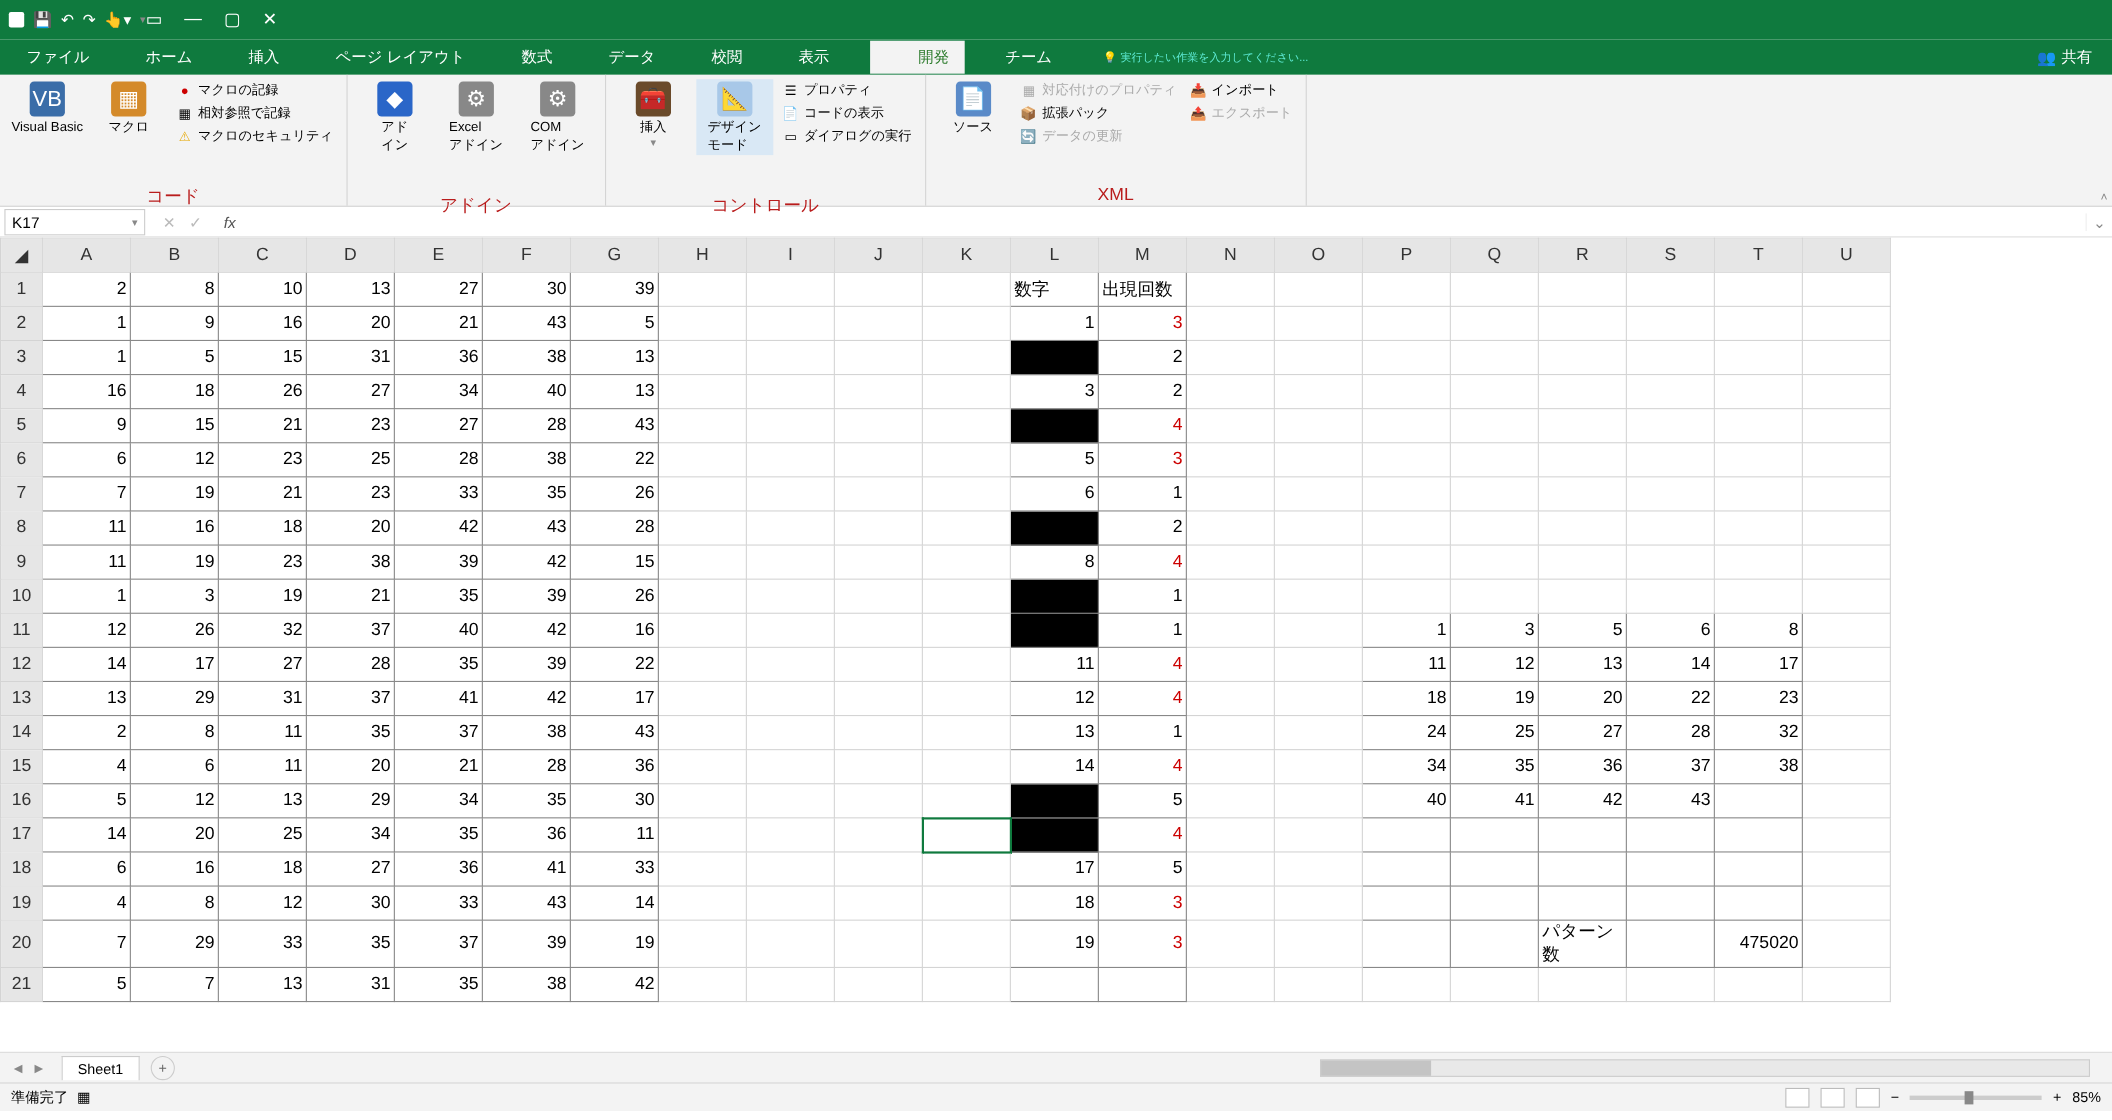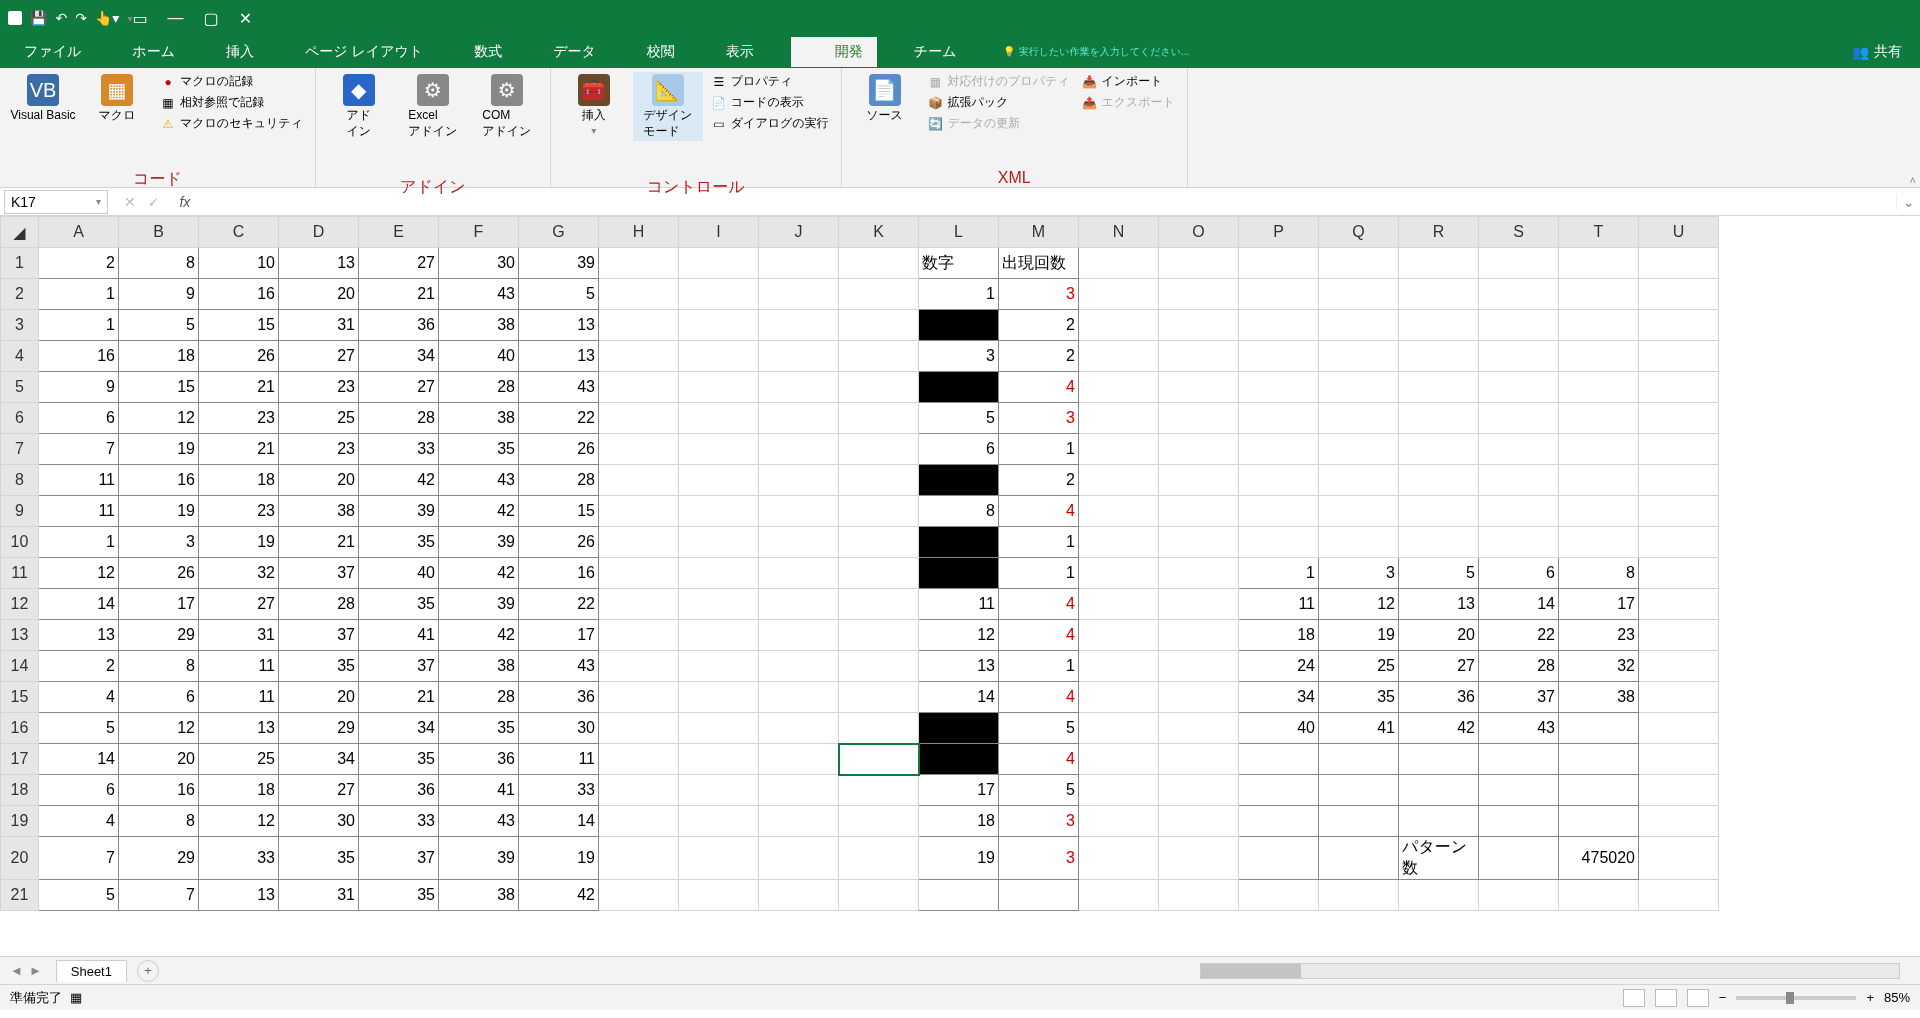--- a/index.html
+++ b/index.html
@@ -17,21 +17,21 @@
 .ribbon { background: #f3f3f3; height: 120px; display: flex; border-bottom: 1px solid #d4d4d4; }
 .rgroup { border-right: 1px solid #d4d4d4; padding: 4px 8px 2px 8px; display: flex; flex-direction: column; gap: 34px; }
 .rgroup .body { flex: 1; display: flex; gap: 4px; align-items: flex-start; }
 .rgroup .label { text-align: center; font-size: 16px; color: #b91c1c; padding-top: 2px; }
 .bigbtn { display: flex; flex-direction: column; align-items: center; width: 70px; padding: 2px; font-size: 12px; line-height: 1.3; cursor: pointer; }
 .bigbtn .icon { width: 32px; height: 32px; background: #d48a2a; border-radius: 4px; margin-bottom: 2px; display: flex; align-items: center; justify-content: center; font-size: 20px; color: #fff; }
 .smallbtns { display: flex; flex-direction: column; gap: 2px; font-size: 12px; }
 .smallbtn { display: flex; align-items: center; gap: 4px; padding: 1px 4px; cursor: pointer; white-space: nowrap; }
 .smallbtn .ic { width: 16px; height: 16px; display: flex; align-items: center; justify-content: center; }
 .namebox-row { height: 28px; display: flex; align-items: center; border-bottom: 1px solid #d4d4d4; background: #fff; }
-.namebox { width: 104px; height: 24px; border: 1px solid #ccc; margin: 0 4px; padding: 0 6px; font-size: 14px; display: flex; align-items: center; justify-content: space-between; }
+.namebox { width: 128px; height: 24px; border: 1px solid #ccc; margin: 0 4px; padding: 0 6px; font-size: 14px; display: flex; align-items: center; justify-content: space-between; }
 .fx-btns { display: flex; gap: 12px; padding: 0 12px; color: #bbb; }
 .fx-btns span { cursor: pointer; }
 .fx-label { font-style: italic; padding: 0 8px; color: #555; }
 .fbar { flex: 1; height: 24px; border: none; padding: 0 4px; font-size: 14px; }
 .fbar-exp { width: 24px; text-align: center; color: #888; cursor: pointer; border-left: 1px solid #eee; }
 .sheet-area { position: relative; height: 740px; overflow: hidden; background: #fff; }
 .grid { border-collapse: collapse; table-layout: fixed; }
 .grid th, .grid td { border: 1px solid #d4d4d4; height: 31px; font-size: 16px; padding: 0 3px; text-align: right; font-weight: normal; }
 .grid th { background: #e6e6e6; color: #333; text-align: center; position: sticky; }
 .grid .rowh { width: 38px; background: #e6e6e6; text-align: center; }

